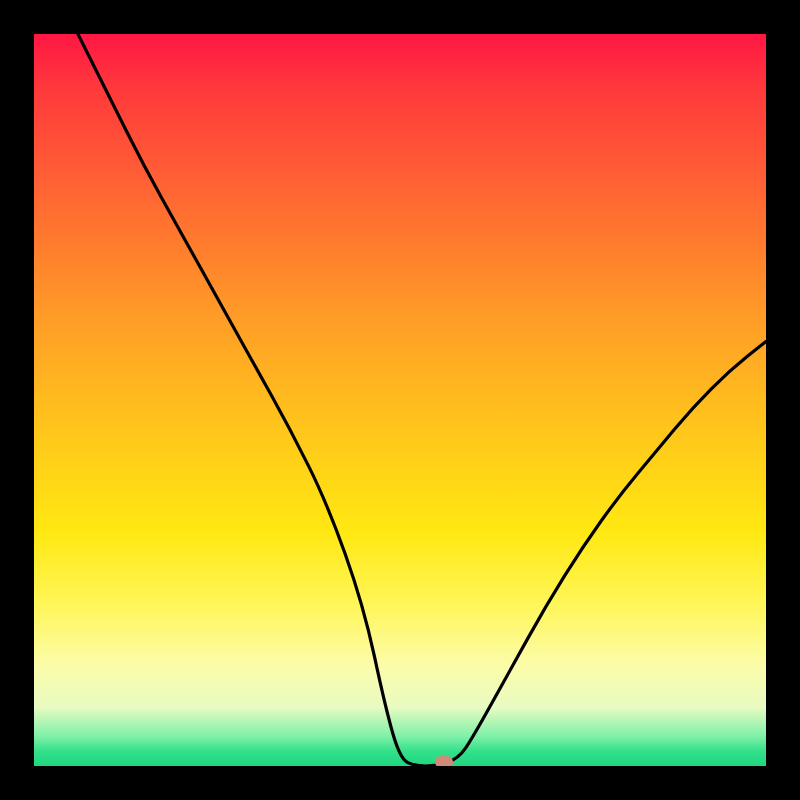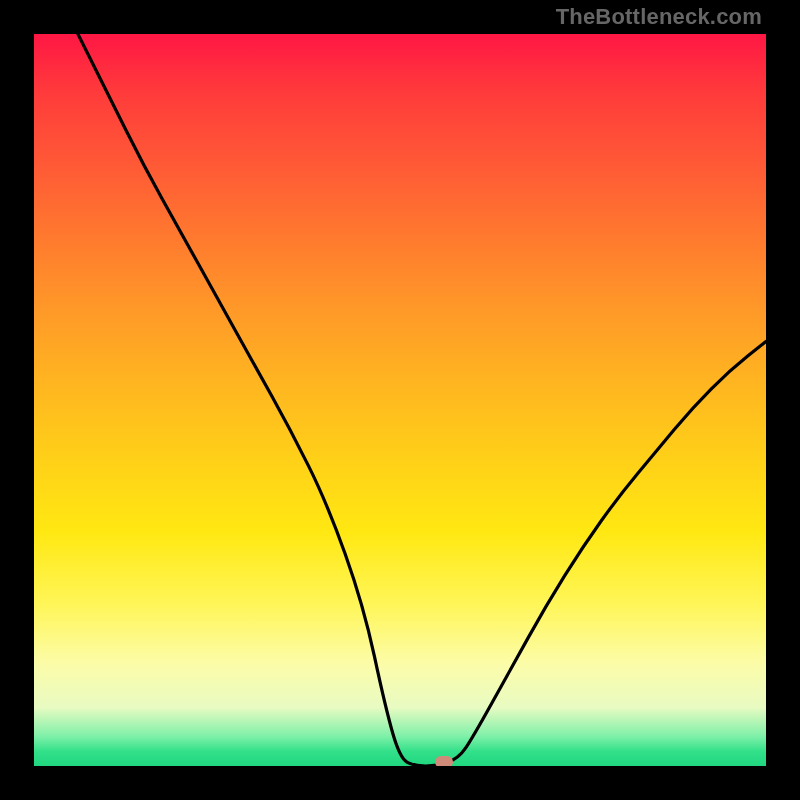--- a/index.html
+++ b/index.html
@@ -67,21 +67,20 @@
     border-radius: 6px;
     background: #d08a7a;
     transform: translate(-50%, -50%);
   }
 </style>
 </head>
 <body>
 
 <div class="frame">
 
-  <div class="watermark">TheBottleneck.com</div>
 
   <div class="plot-area">
     <div class="gradient-bg"></div>
 
     <svg class="curve" viewBox="0 0 732 732" preserveAspectRatio="none">
       <path fill="none" stroke="#000" stroke-width="3.2" stroke-linecap="round" stroke-linejoin="round" d="M 43.92 0 Q 73.2 58.559999999999945 91.5 95.15999999999997 Q 109.8 131.76 128.1 164.7 Q 146.4 197.64 164.7 230.57999999999998 Q 183 263.52 201.3 296.46 Q 219.6 329.4 237.89999999999998 362.34 Q 256.2 395.28 274.5 431.88 Q 292.8 468.48 311.1 519.72 Q 329.40000000000003 570.96 340.38 622.2 Q 351.36 673.44 358.68 699.06 Q 366 724.68 373.32 728.3399999999999 Q 380.64 732 391.62 732 Q 402.6 732 413.58 728.3399999999999 Q 424.55999999999995 724.68 431.88 713.7 Q 439.2 702.72 457.5 669.78 Q 475.8 636.84 494.1 603.9000000000001 Q 512.4 570.96 530.7 541.6800000000001 Q 549 512.4 567.3 486.78 Q 585.6 461.16 603.9 439.20000000000005 Q 622.1999999999999 417.24 640.5 395.28 Q 658.8000000000001 373.32 677.1 355.02 Q 695.4 336.71999999999997 713.7 322.08000000000004 T 732 307.44000000000005"></path>
     </svg>
 
     <div class="marker" style="left: 409.92px; top: 728.34px; background: rgb(208, 138, 122);"></div>
   </div>

